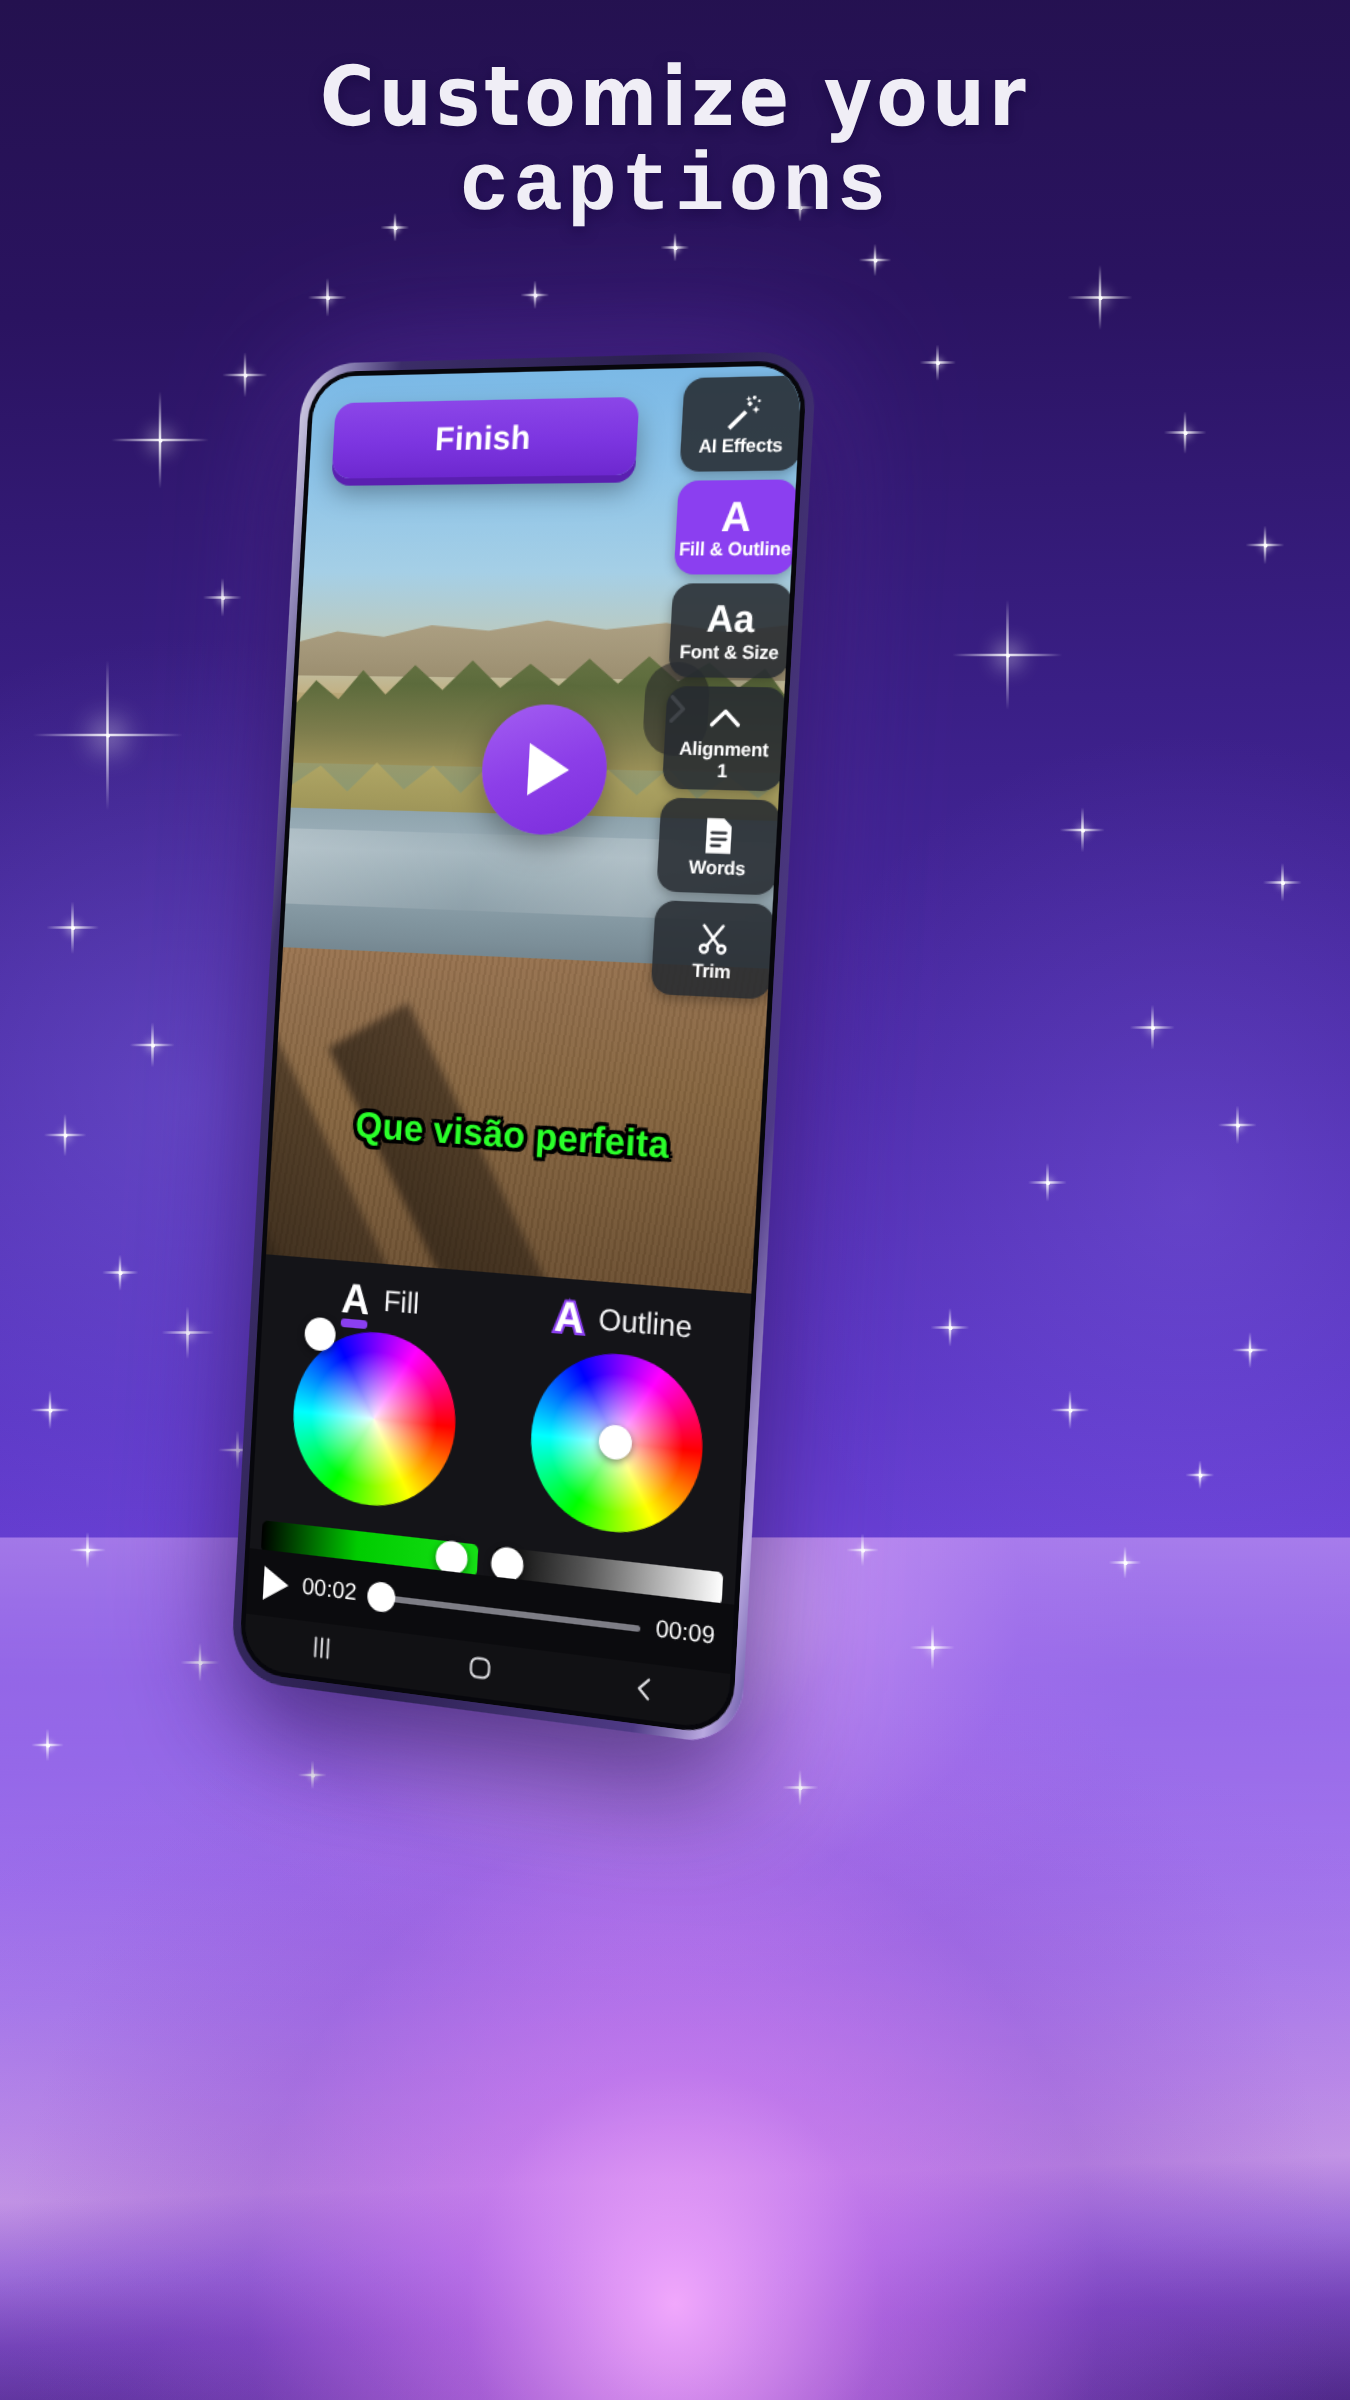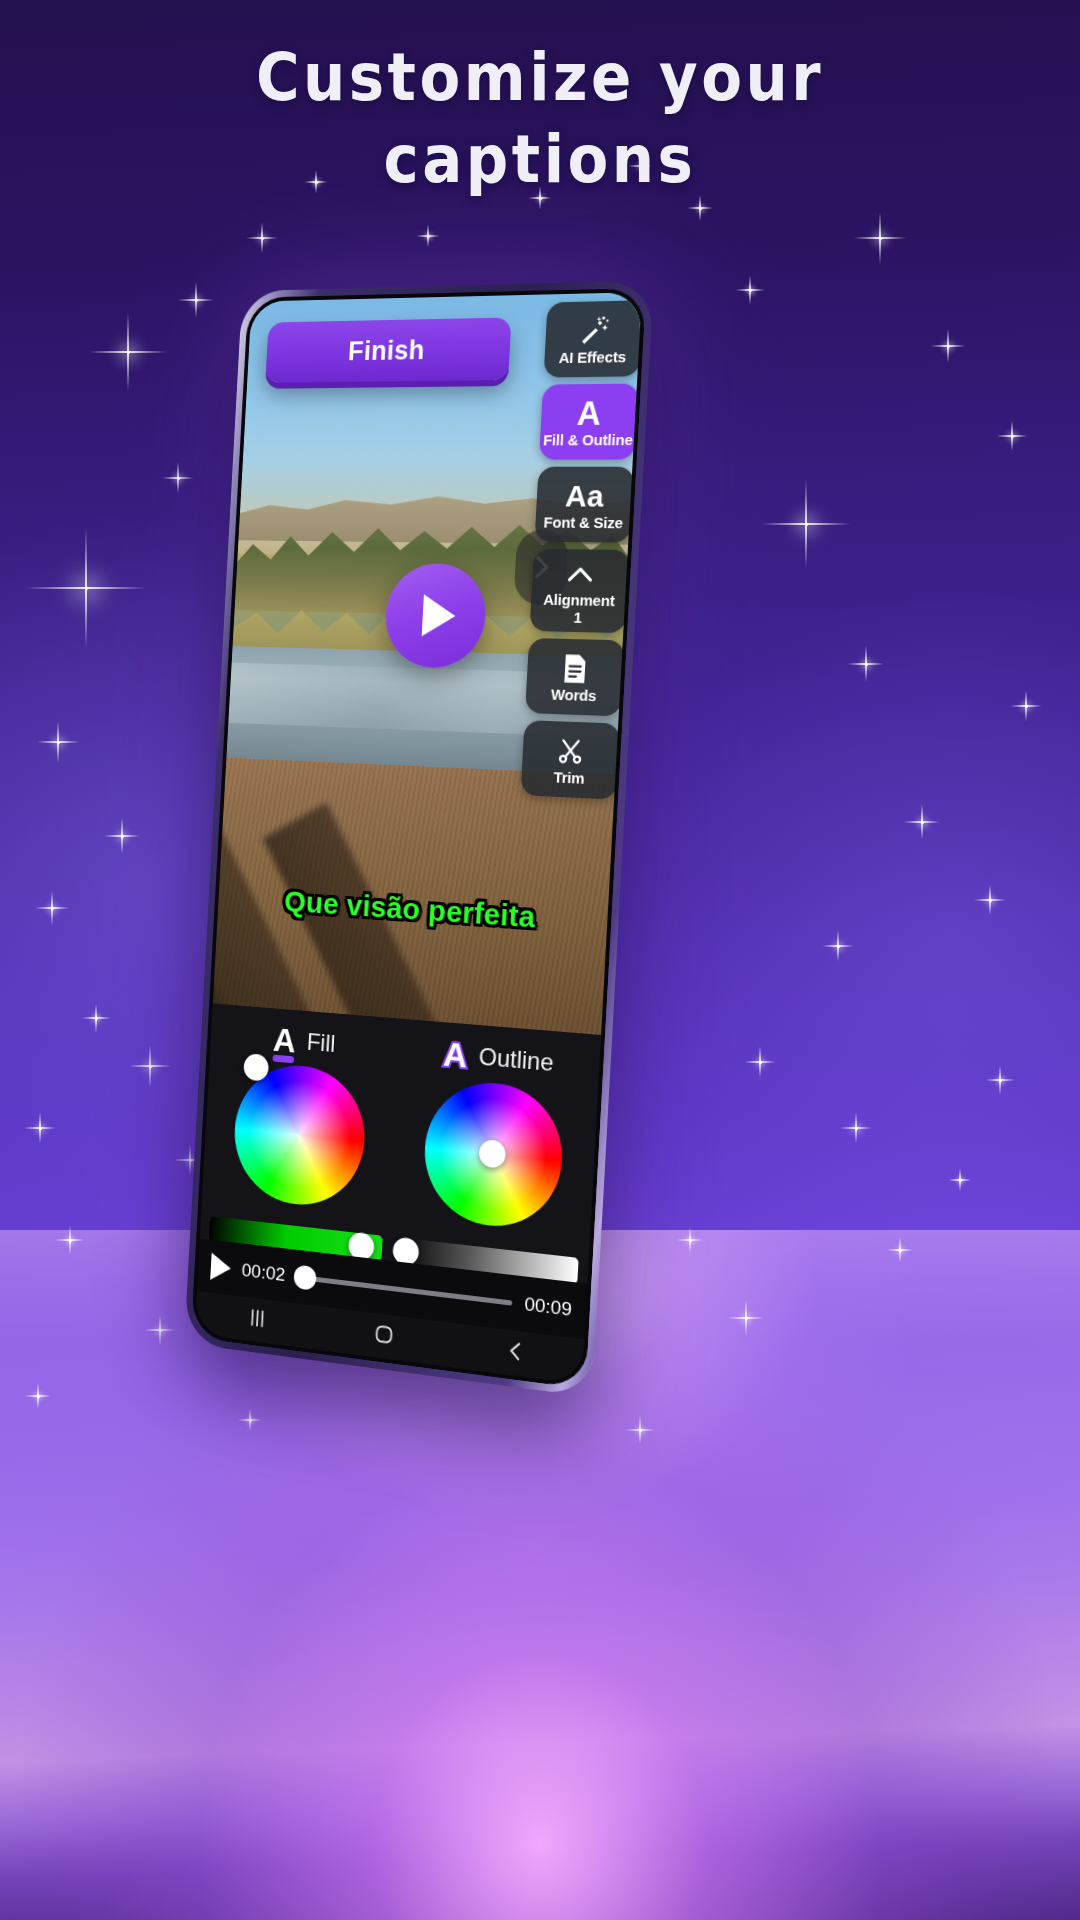--- a/index.html
+++ b/index.html
@@ -45,21 +45,21 @@
     text-align:center;
     color:#f0eef6;
     font-family:"DejaVu Sans Condensed","Liberation Sans Narrow","Liberation Sans", sans-serif;
     font-weight:700;
     font-size:66px;
     line-height:68px;
     letter-spacing:3.5px;
     text-shadow:0 3px 10px rgba(20,5,60,0.55);
     z-index:40;
   }
-  #headline .l2 { display:block; margin-top:14px; }
+  #headline .l2 { display:block; margin-top:4px;font-family:Liberation Mono, monospace; }
 
   
   #phoneWrap {
     position:absolute;
     left:197px; top:285px;
     width:470px; height:1110px;
     perspective:2100px;
     z-index:30;
   }
   #phone {

